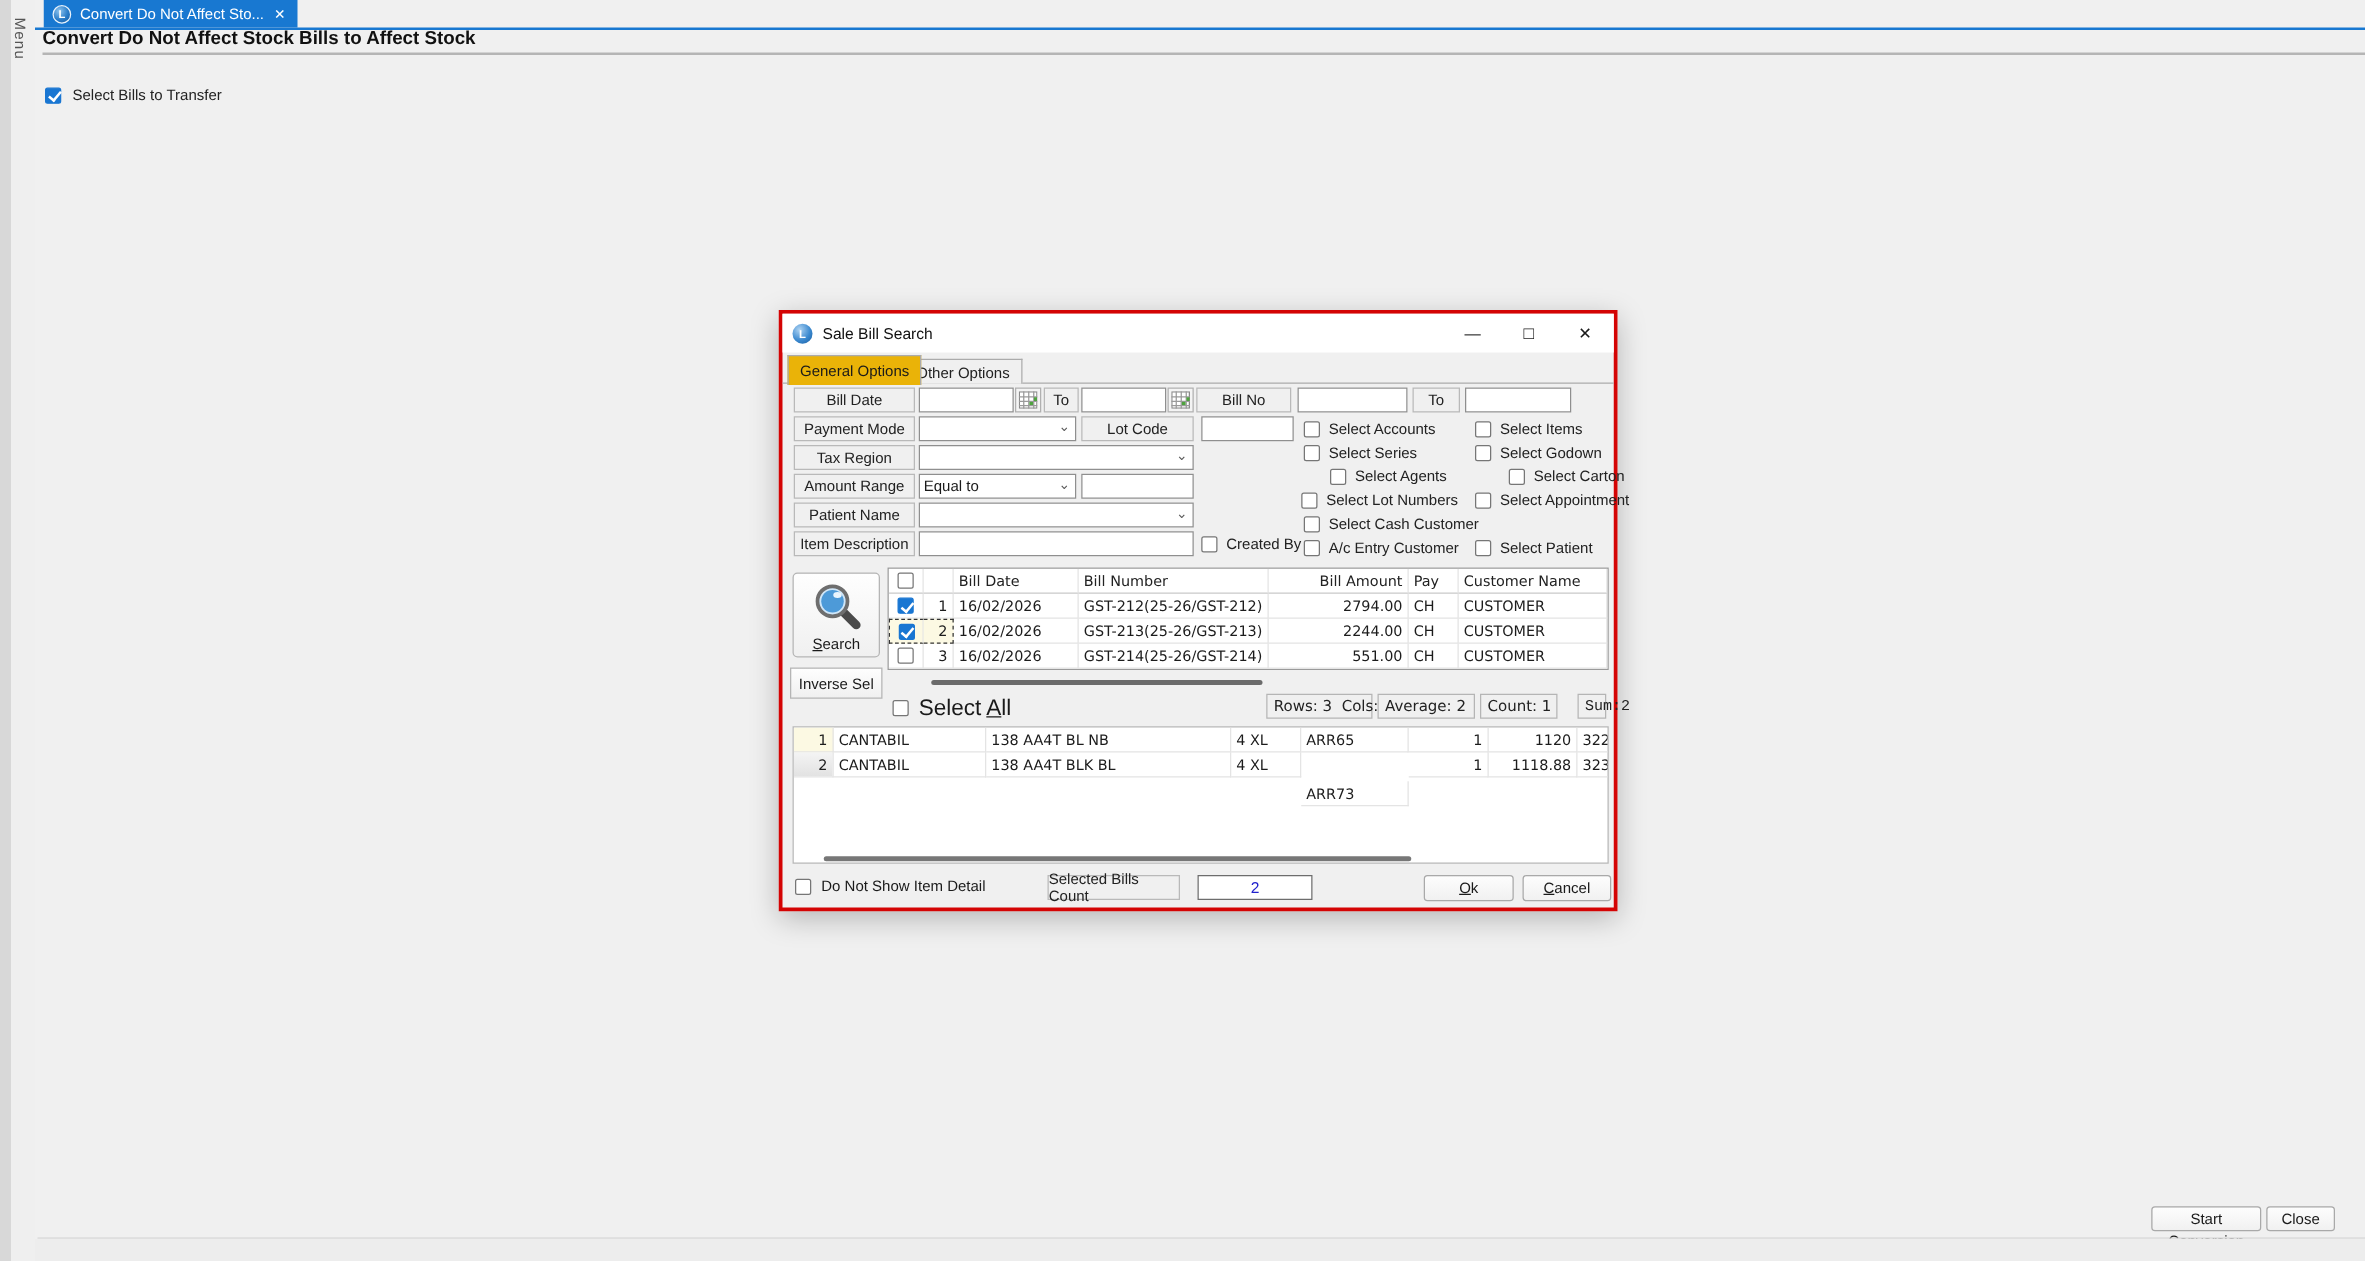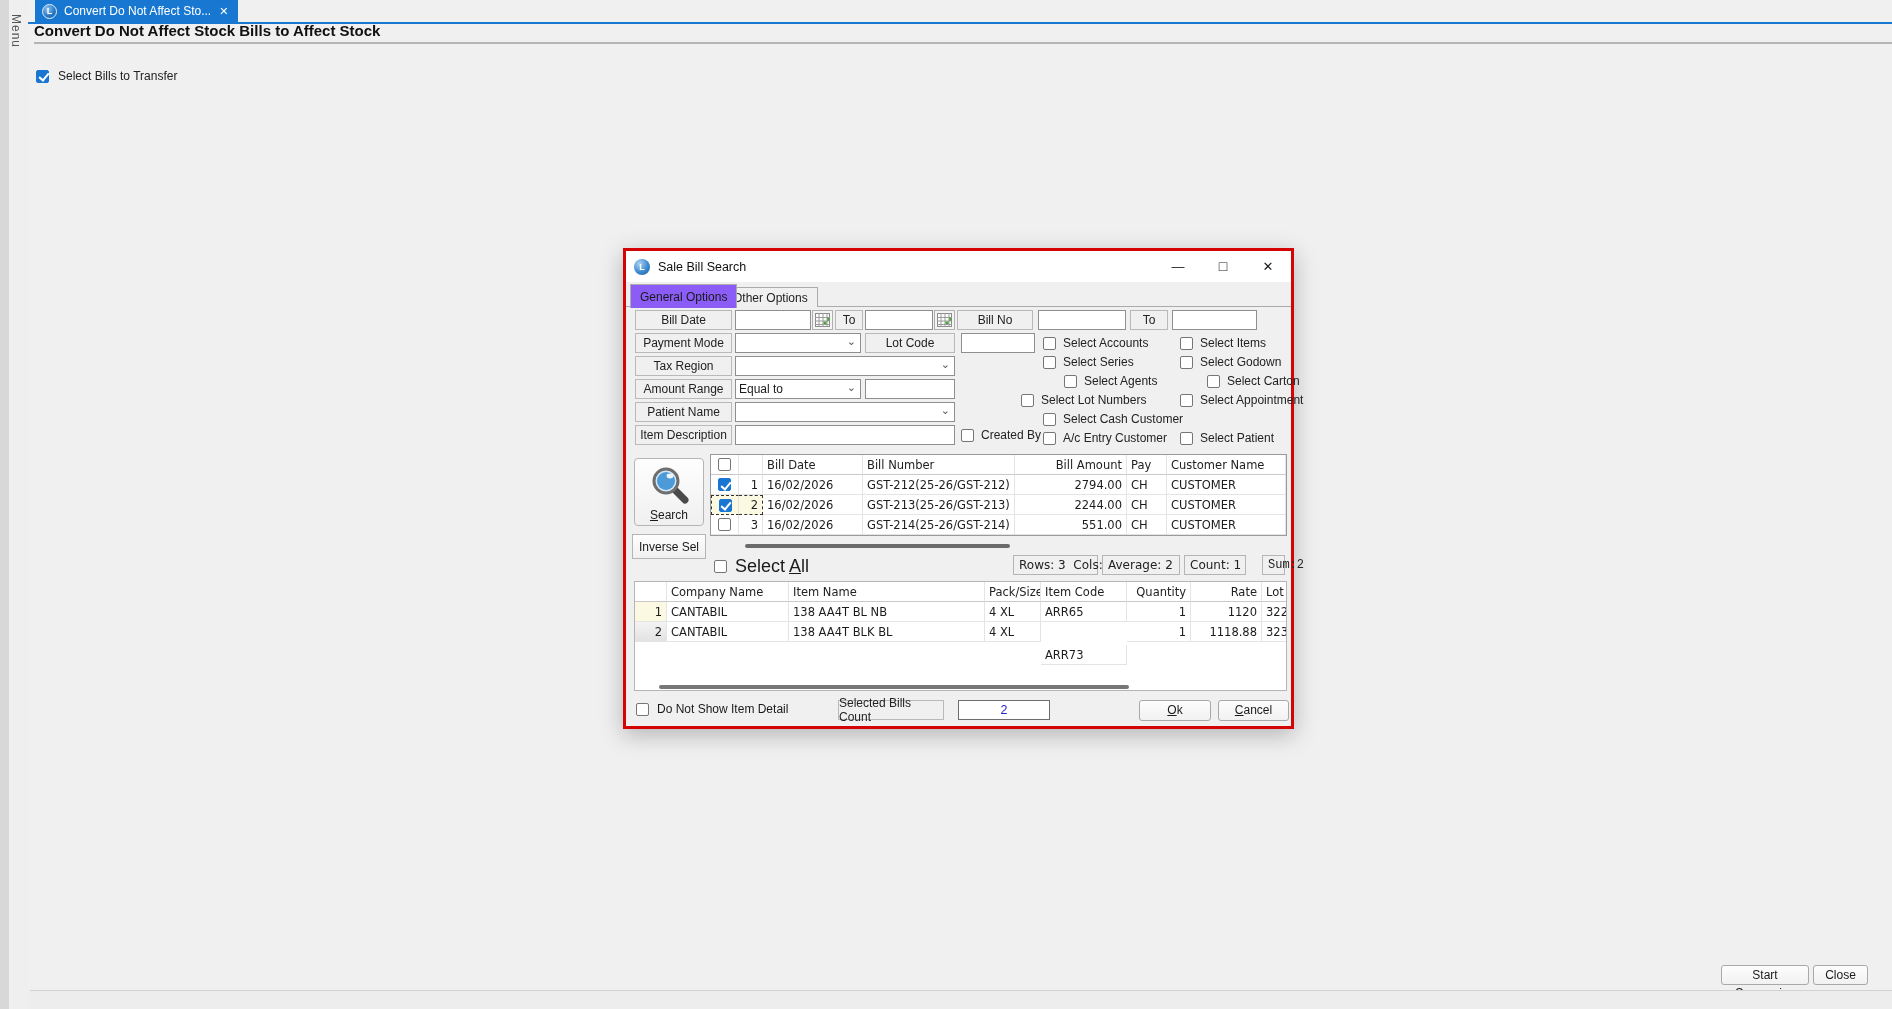--- a/index.html
+++ b/index.html
@@ -58,21 +58,21 @@
   .dlg-title { font-size:12.5px; color:#111; }
   .dlg-ctrl { position:absolute; top:2px; width:34px; height:26px; display:flex; align-items:center;
     justify-content:center; font-size:13px; color:#1a1a1a; cursor:default; }
   .ctrl-min { left:535px; } .ctrl-max { left:580px; font-size:14px; } .ctrl-close { left:625px; }
 
   
   .dlg-tabstrip { position:absolute; left:0; top:33px; width:665px; height:23px;
     border-bottom:1px solid #ababab; }
   .dlg-tab { position:absolute; height:22px; padding:0 9px; font-size:12px; display:flex;
     align-items:center; cursor:default; }
-  .dlg-tab.active { left:4px; top:0px; background:#8b5cf6; border:1px solid #ababab; border-bottom:none;
+  .dlg-tab.active { left:4px; top:0px; background:#eab308; border:1px solid #ababab; border-bottom:none;
     height:24px; z-index:2; }
   .dlg-tab.inactive { left:97px; top:3px; background:#f0f0f0; border:1px solid #ababab; border-bottom:none;
     height:20px; color:#222; }
 
   
   .flabel { position:absolute; height:20px; background:#f0f0f0; border:1px solid #b9b9b9;
     display:flex; align-items:center; justify-content:center; font-size:12px; color:#222; }
   .finput { position:absolute; height:20px; background:#fff; border:1px solid #8f8f8f; font-size:12px;
     padding:0 3px; font-family:"Liberation Sans",sans-serif; }
   .fselect { position:absolute; height:20px; background:#fff; border:1px solid #8f8f8f; font-size:12px;
@@ -233,21 +233,21 @@
           <span>Select Accounts</span>
         </div>
         <div class="fcheck" style="left: 417px; top: 103px;">
           <span class="cb"></span>
           <span>Select Series</span>
         </div>
         <div class="fcheck" style="left: 438px; top: 122px;">
           <span class="cb"></span>
           <span>Select Agents</span>
         </div>
-        <div class="fcheck" style="left: 395px; top: 141px;">
+        <div class="fcheck" style="left: 415px; top: 141px;">
           <span class="cb"></span>
           <span>Select Lot Numbers</span>
         </div>
         <div class="fcheck" style="left: 417px; top: 160px;">
           <span class="cb"></span>
           <span>Select Cash Customer</span>
         </div>
         <div class="fcheck" style="left: 417px; top: 179px;">
           <span class="cb"></span>
           <span>A/c Entry Customer</span>
@@ -340,30 +340,20 @@
       <span>Select <u>A</u>ll</span>
     </div>
     <div id="status-boxes">
         <div class="status-box" style="left: 387px; width: 85px;">Rows: 3  Cols: 7</div>
         <div class="status-box" style="left: 476px; width: 78px;">Average: 2</div>
         <div class="status-box" style="left: 558px; width: 62px;">Count: 1</div>
         <div class="status-box" style="left: 636px; width: 23px; font-family: Liberation Mono, monospace;">Sum:2</div>
       </div>
 
     <div class="grid" id="items-grid" style="left:8px;top:330px;width:653px;height:110px;border-color:#b5b5b5;">
-        <div class="grid-row grid-head">
-          <div class="grid-cell" style="width: 32px;"></div>
-          <div class="grid-cell" style="width: 122px;">Company Name</div>
-          <div class="grid-cell" style="width: 196px;">Item Name</div>
-          <div class="grid-cell" style="width: 56px;">Pack/Size</div>
-          <div class="grid-cell" style="width: 86px;">Item Code</div>
-          <div class="grid-cell right" style="width: 64px;">Quantity</div>
-          <div class="grid-cell right" style="width: 71px;">Rate</div>
-          <div class="grid-cell" style="width: 26px;">Lot</div>
-        </div>
         <div class="grid-row">
           <div class="grid-cell right fc-yellow" style="width: 32px;">1</div>
           <div class="grid-cell" style="width: 122px;">CANTABIL</div>
           <div class="grid-cell" style="width: 196px;">138 AA4T BL NB</div>
           <div class="grid-cell" style="width: 56px;">4 XL</div>
           <div class="grid-cell" style="width: 86px;">ARR65</div>
           <div class="grid-cell right" style="width: 64px;">1</div>
           <div class="grid-cell right" style="width: 71px;">1120</div>
           <div class="grid-cell" style="width: 26px;">322</div>
         </div>

